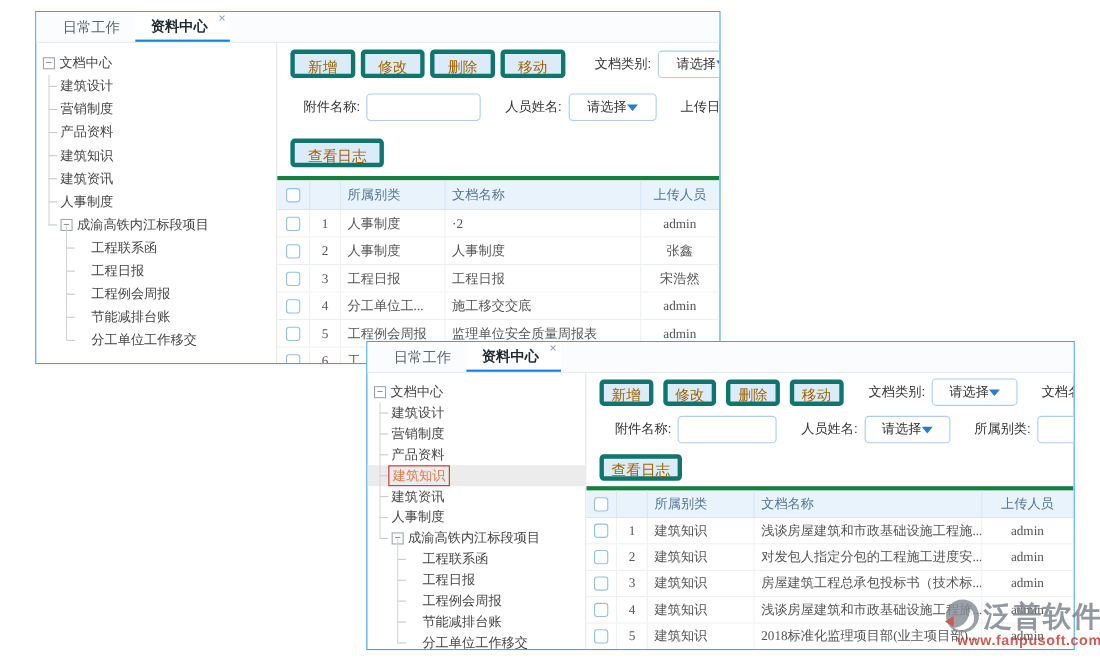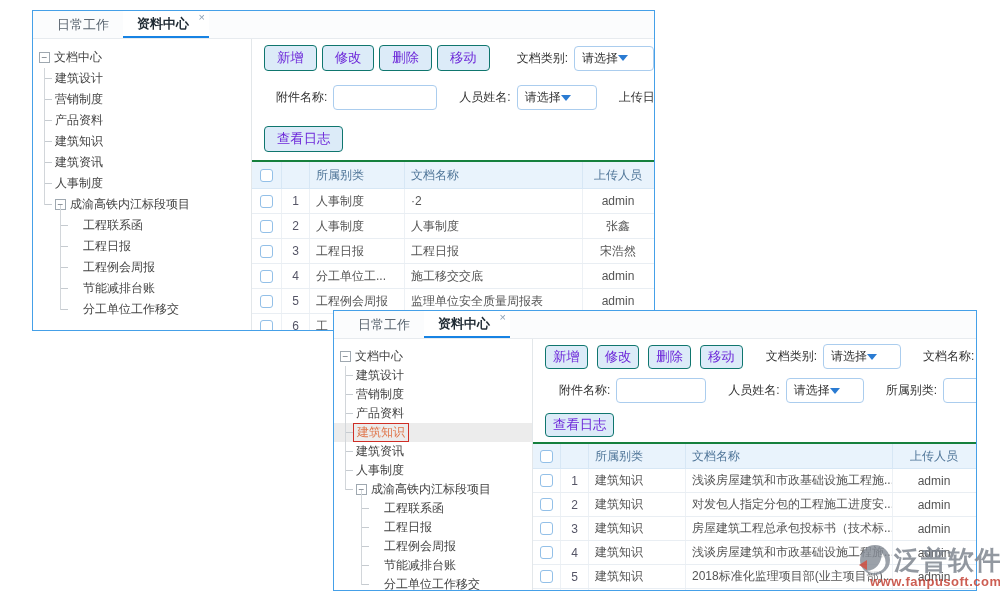--- a/index.html
+++ b/index.html
@@ -59,39 +59,39 @@
          padding:0 3px; margin-left:-3px; }
 
   
   .content { flex:1; overflow:hidden; }
   .trow { display:flex; align-items:center; padding-left:12px; white-space:nowrap; }
   #win1 .trow-1 { margin-top:6px; }  #win1 .trow-2 { margin-top:14px; }
   #win1 .trow-3 { margin-top:16px; margin-bottom:8px; }
   #win2 .trow-1 { margin-top:5px; }  #win2 .trow-2 { margin-top:9px; }
   #win2 .trow-3 { margin-top:10px; margin-bottom:5px; }
   .btn { height:26px; line-height:24px; padding:0 12px; background:#dcebf8;
-         border:1px solid #0f766e; border-radius:4px; color:#6d28d9;
+         border:4px solid #0f766e; border-radius:4px; color:#a16207;
          cursor:pointer; flex:none; }
   #win1 .btn { margin-right:5px; }
   #win2 .btn { height:24px; line-height:22px; padding:0 7px; margin-right:9px; }
   .flabel { color:#333; margin:0 6px 0 0; flex:none; }
   .ml { margin-left:22px; }
-  .select { display:flex; align-items:center; justify-content:flex-start;
+  .select { display:flex; align-items:center; justify-content:center;
          height:25px; border:1px solid #abcdee; border-radius:4px;
          background:#fff; padding:0 7px; color:#333; cursor:pointer; flex:none; }
   #win1 .select { width:80px; } #win2 .select { width:78px; }
   .caret { width:0; height:0; border-left:5px solid transparent;
          border-right:5px solid transparent; border-top:6px solid #2a7bd2; }
   .inp { height:25px; border:1px solid #abcdee; border-radius:4px;
          background:#fff; outline:none; padding:0 5px; flex:none;
          font-family:inherit; }
   .inp.w104 { width:104px; } .inp.w90 { width:90px; }
 
   
-  .tbl { border-top:2px solid #15803d; }
+  .tbl { border-top:4px solid #15803d;font-family:Liberation Serif, serif; }
   .thead { display:flex; align-items:center; background:#e9f3fc; color:#4f7598;
            border-bottom:1px solid #d7e7f5; }
   #win1 .thead { height:27px; } #win2 .thead { height:25px; }
   .trow-d { display:flex; align-items:center; color:#555;
             border-bottom:1px solid #e9eef3; background:#fff; }
   #win1 .trow-d { height:25px; } #win2 .trow-d { height:24px; }
   .thead > div, .trow-d > div { height:100%; display:flex; align-items:center; }
   .thead > div:not(:last-child) { border-right:1px solid #d7e7f5; }
   .trow-d > div:not(:last-child) { border-right:1px solid #edf1f5; }
   .c-check { justify-content:center; flex:none; }

